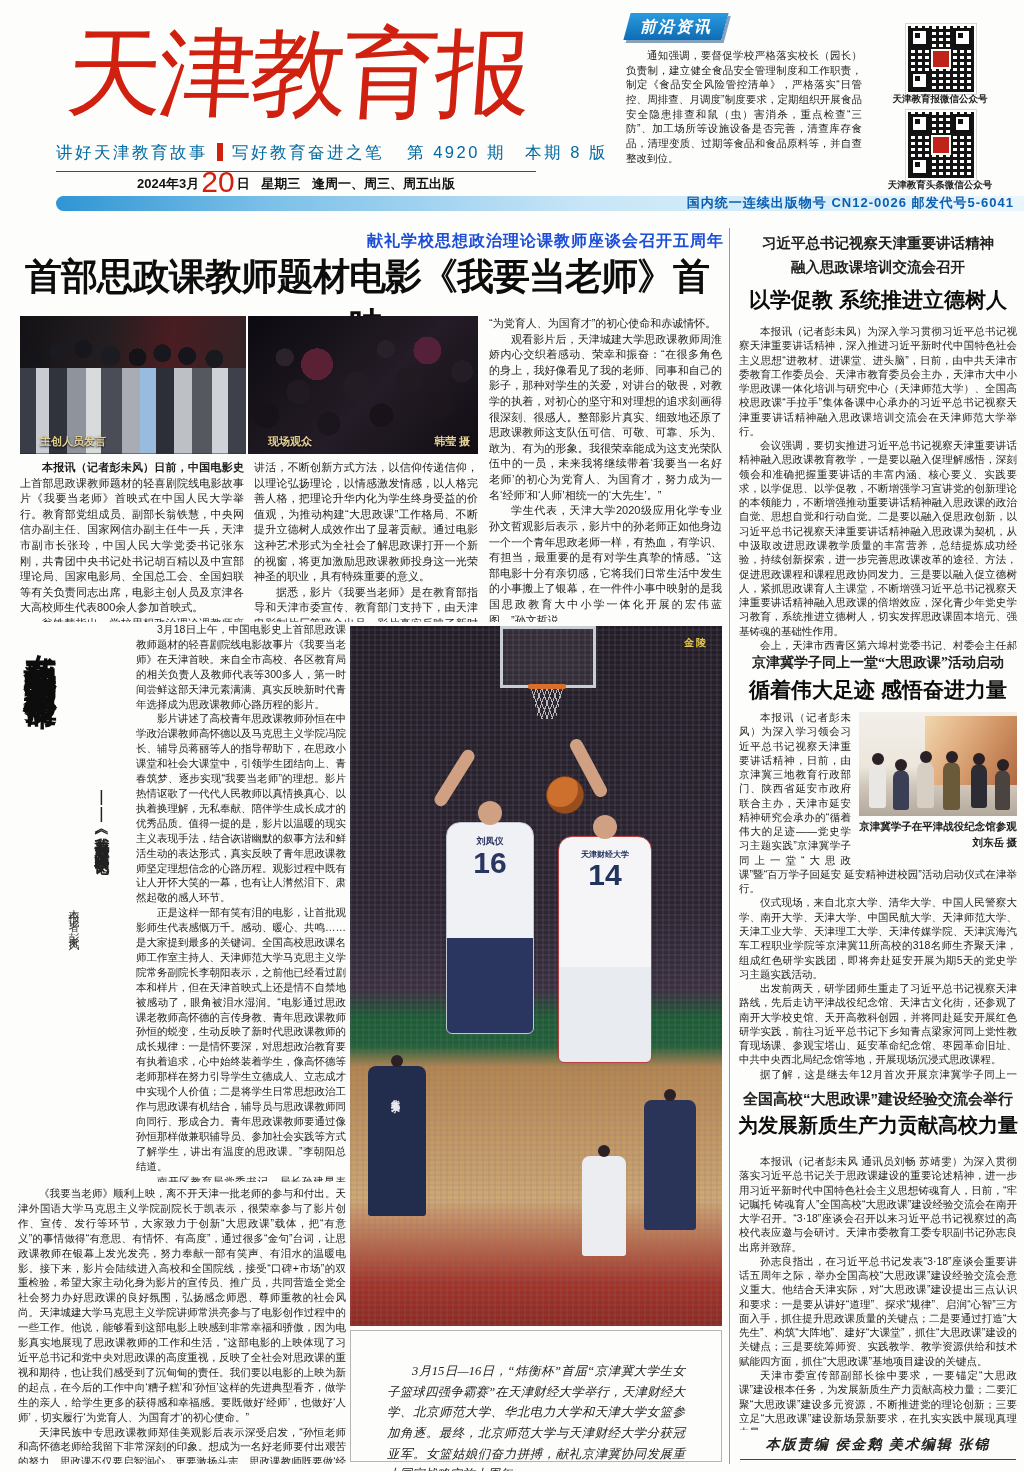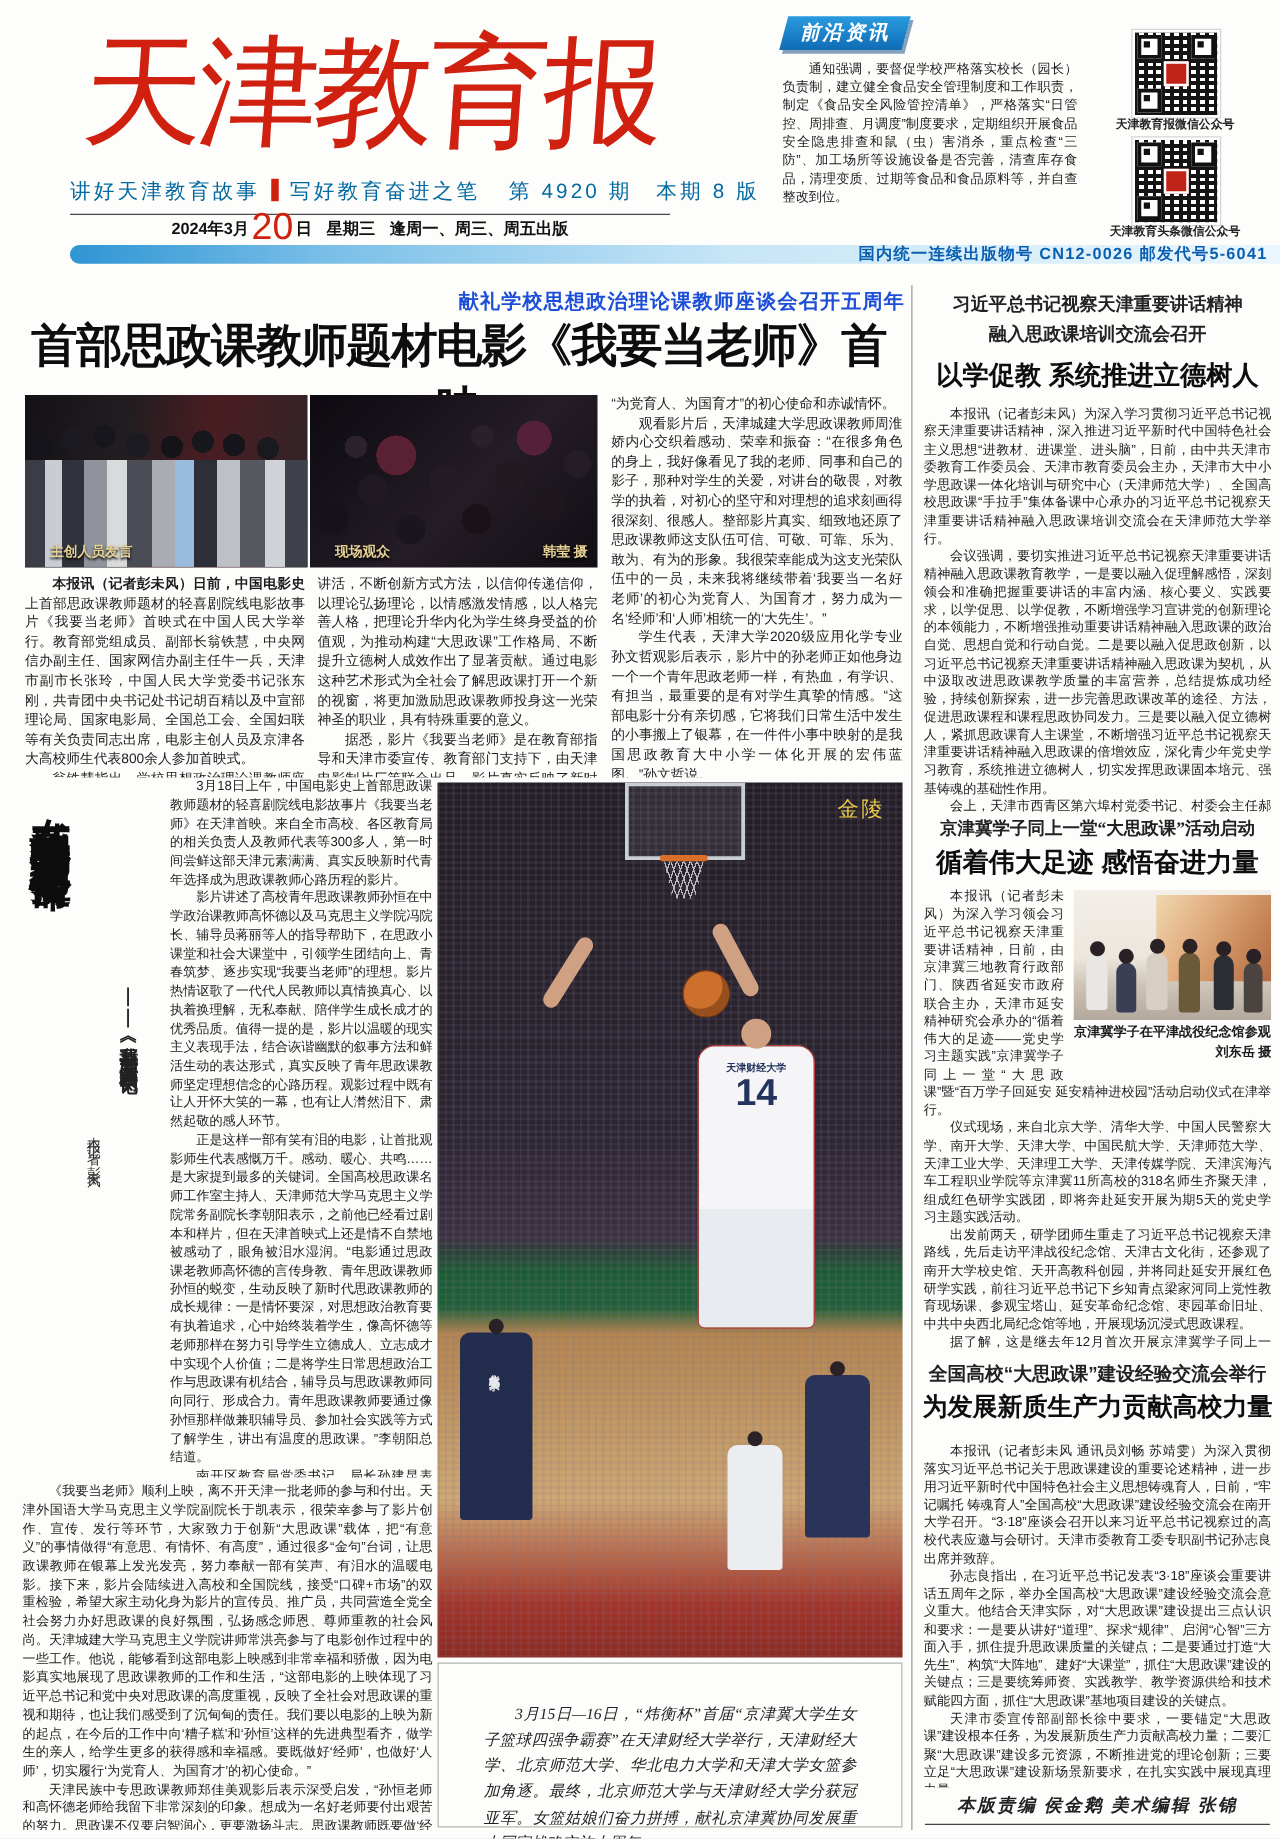--- a/index.html
+++ b/index.html
@@ -55,21 +55,21 @@
   .vbyline{left:66px;top:900px;height:260px;font-size:11px;color:#333;letter-spacing:4px;}
   .vsub{left:92px;top:790px;height:400px;font-size:15px;font-weight:bold;color:#222;letter-spacing:2px;}
   .narrow-col{left:136px;top:622px;width:210px;height:560px;font-size:10.5px;}
   .wide-col{left:18px;top:1186px;width:328px;height:278px;font-size:10.5px;}
   
   .bball{left:350px;top:626px;width:372px;height:700px;background:
      repeating-linear-gradient(90deg,rgba(125,115,135,.14) 0 2px,transparent 2px 6px),
      repeating-linear-gradient(0deg,rgba(125,115,135,.12) 0 2px,transparent 2px 5px),
      linear-gradient(180deg,#221d26 0%,#2c2531 40%,#3a3040 52%,#1c5c34 56%,#206038 60%,#b5854f 63%,#cfa874 82%,#a33328 94%,#8c2a22 100%);
      overflow:hidden;}
-  .board-txt{position:absolute;right:14px;top:10px;color:#e8c84a;font-size:17px;font-weight:normal;letter-spacing:2px;}
+  .board-txt{position:absolute;right:14px;top:10px;color:#e8c84a;font-size:10px;font-weight:bold;letter-spacing:2px;}
   .backboard{position:absolute;left:150px;top:0;width:90px;height:56px;border:3px solid #c9ced2;
      background:rgba(255,255,255,.07);}
   .rim{position:absolute;left:178px;top:58px;width:38px;height:5px;background:#d96f2a;border-radius:2px;}
   .net{position:absolute;left:181px;top:63px;width:32px;height:30px;opacity:.8;background:
      repeating-linear-gradient(70deg,#ddd 0 1px,transparent 1px 5px),
      repeating-linear-gradient(-70deg,#ddd 0 1px,transparent 1px 5px);
      clip-path:polygon(0 0,100% 0,78% 100%,22% 100%);}
   .player{position:absolute;border-radius:14px 14px 6px 6px;}
   .player::before{content:'';position:absolute;top:-22px;left:50%;transform:translateX(-50%);
      width:24px;height:24px;border-radius:50%;background:#cfa182;}
@@ -223,20 +223,24 @@
   <div class="abs bball">
     <span class="board-txt">金陵</span>
     <div class="backboard"></div>
     <div class="rim"></div>
     <div class="net"></div>
     <div class="ball"></div>
 
     <div class="arm" style="left:98px;top:120px;transform:rotate(32deg);"></div>
     <div class="arm" style="left:232px;top:110px;transform:rotate(-28deg);"></div>
 
+    <div class="player" style="left:96px;top:196px;width:86px;height:210px;background:linear-gradient(180deg,#f0f1f4 0 55%,#2a3560 55% 100%);border:1px solid #c2c6d2;">
+      <span class="jersey-name" style="color:#2a3560;">刘凤仪</span>
+      <span class="jersey-no" style="color:#2a3560;">16</span>
+    </div>
 
     <div class="player" style="left:208px;top:210px;width:92px;height:225px;background:linear-gradient(180deg,#f5f5f7 0 58%,#e8ebef 58% 100%);border:1px solid #b84040;">
       <span class="jersey-name" style="color:#22335e;font-size:8px;">天津财经大学</span>
       <span class="jersey-no" style="color:#22335e;">14</span>
     </div>
 
     <div class="fig" style="left:18px;bottom:110px;width:58px;height:150px;background:#222c4d;">
       <span class="vteam" style="left:22px;top:26px;">华北电力大学</span>
     </div>
     <div class="fig" style="right:26px;bottom:96px;width:52px;height:130px;background:#2a3358;"></div>

